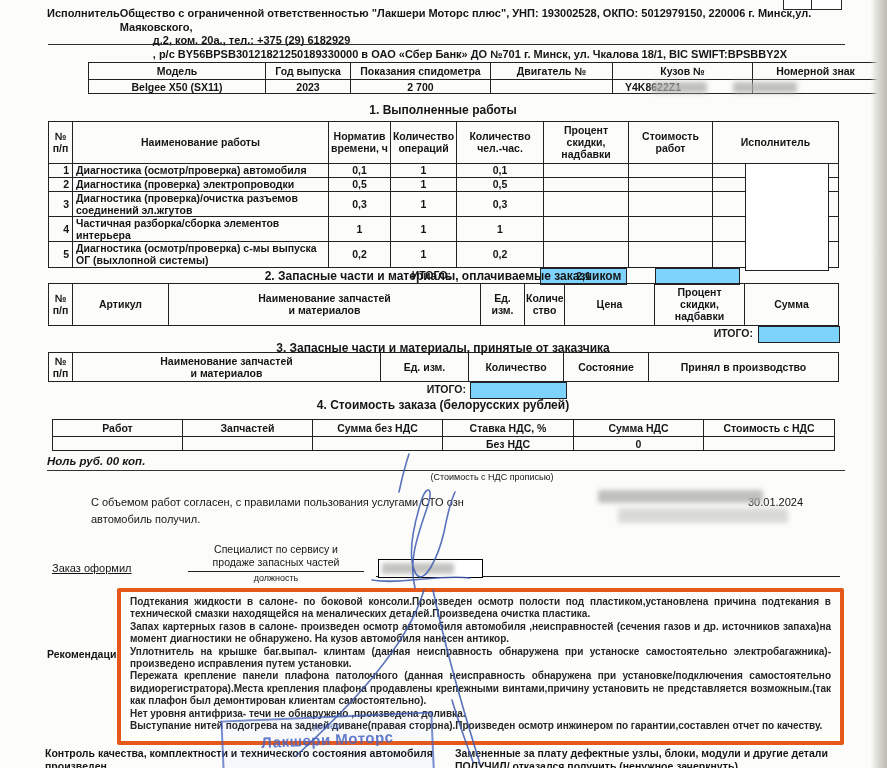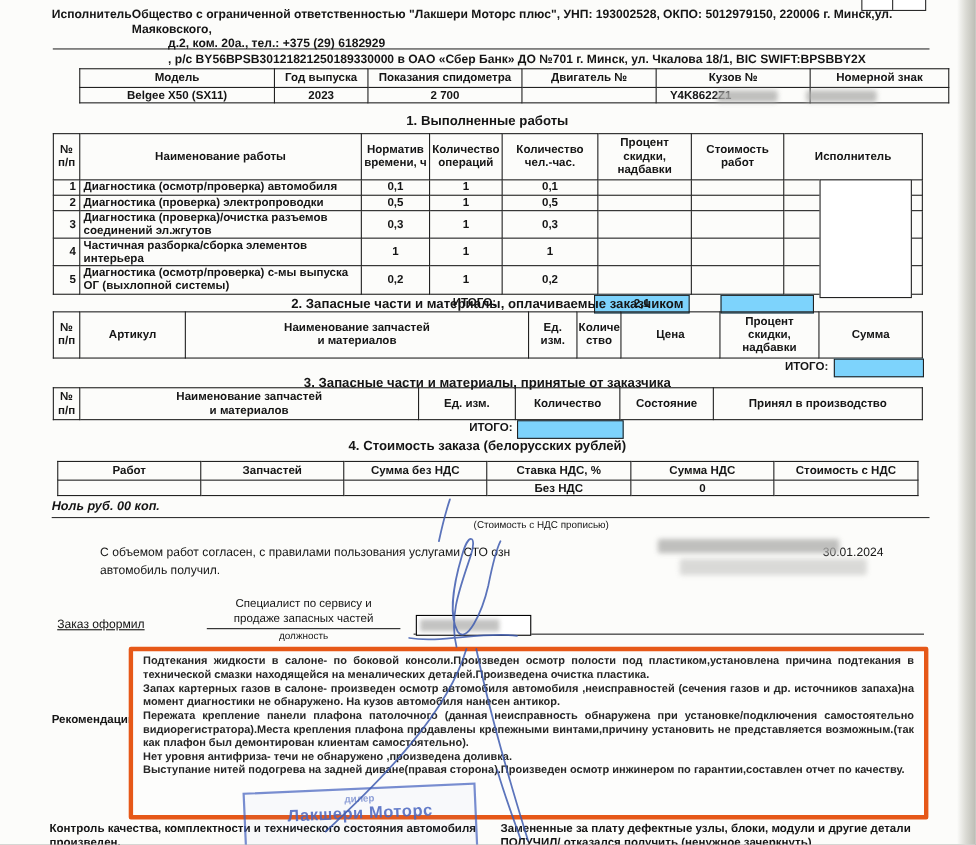--- a/index.html
+++ b/index.html
@@ -75,21 +75,21 @@
   <div class="exec">
     <span class="exec-label">Исполнитель</span>
     <div class="exec-lines">
       <div class="l1">Общество с ограниченной ответственностью "Лакшери Моторс плюс", УНП: 193002528, ОКПО: 5012979150, 220006 г. Минск,ул. Маяковского,</div>
       <div class="l2">д.2, ком. 20а., тел.: +375 (29) 6182929</div>
       <div class="l3">, р/с BY56BPSB30121821250189330000 в ОАО «Сбер Банк» ДО №701 г. Минск, ул. Чкалова 18/1, BIC SWIFT:BPSBBY2X</div>
     </div>
   </div>
   <div class="sep-line"></div>
 
-  <div class="abs" style="left:32px;top:62px;width:790px;padding-left:40px;">
+  <div class="abs" style="left:48px;top:62px;width:790px;padding-left:40px;">
     <table class="tbl">
       <colgroup>
           <col style="width:177px">
           <col style="width:85px">
           <col style="width:140px">
           <col style="width:122px">
           <col style="width:140px">
           <col style="width:126px">
         </colgroup>
       <tbody>
@@ -329,20 +329,21 @@
     <div class="fio-caption">ФИО  (подпись)</div>
     <div class="fio-redact">
         <span></span>
       </div>
   </div>
 
   <div class="rec-label">Рекомендации</div>
   <div class="rec-box">
     <p>Подтекания жидкости в салоне- по боковой консоли.Произведен осмотр полости под пластиком,установлена причина подтекания в технической смазки находящейся на меналических деталей.Произведена очистка пластика.</p>
     <p>Запах картерных газов в салоне- произведен осмотр автомобиля автомобиля ,неисправностей (сечения газов и др. источников запаха)на момент диагностики не обнаружено. На кузов автомобиля нанесен антикор.</p>
+    <p>Уплотнитель на крышке баг.выпал- клинтам (данная неисправность обнаружена при устаноске самостоятельно электробагажника)- произведено исправления путем установки.</p>
     <p>Пережата крепление панели  плафона патолочного (данная неисправность обнаружена при установке/подключения самостоятельно видиорегистратора).Места крепления плафона продавлены крепежными винтами,причину установить не представляется возможным.(так как плафон был демонтирован клиентам самостоятельно).</p>
     <p>Нет уровня антифриза- течи не обнаружено ,произведена доливка.</p>
     <p>Выступание нитей подогрева на задней диване(правая сторона).Произведен осмотр инжинером по гарантии,составлен отчет по качеству.</p>
   </div>
 
   <div class="foot-left">Контроль качества, комплектности и технического состояния автомобиля
 произведен.</div>
   <div class="foot-right">Замененные за плату дефектные узлы, блоки, модули и другие детали
 ПОЛУЧИЛ/ отказался получить (ненужное зачеркнуть)</div>
 

